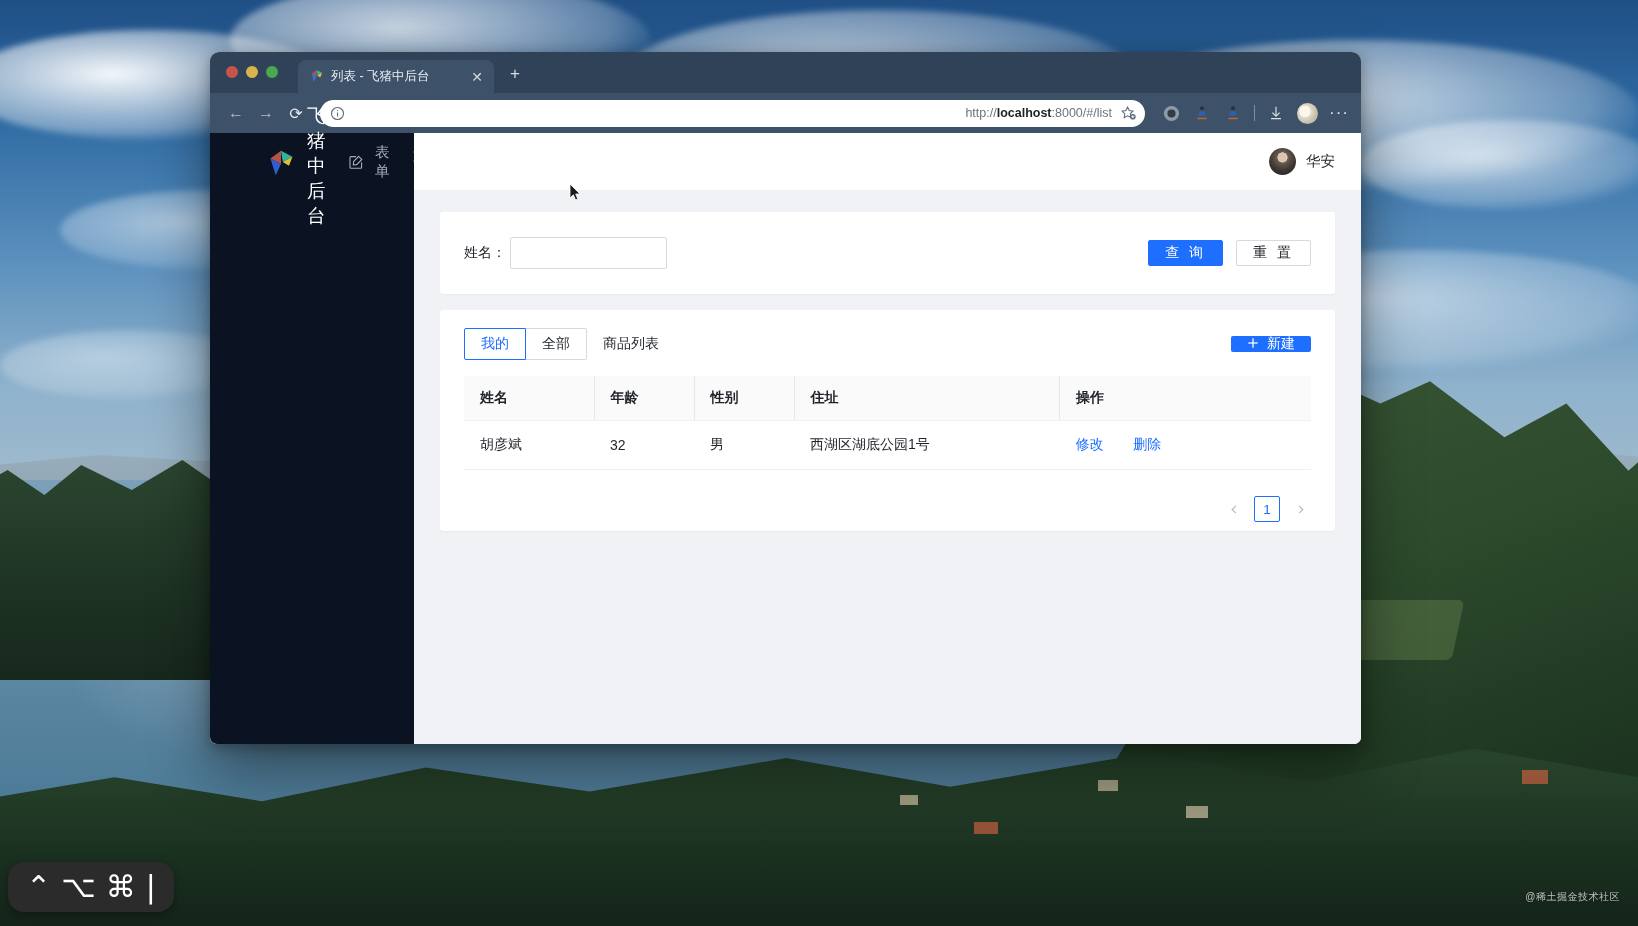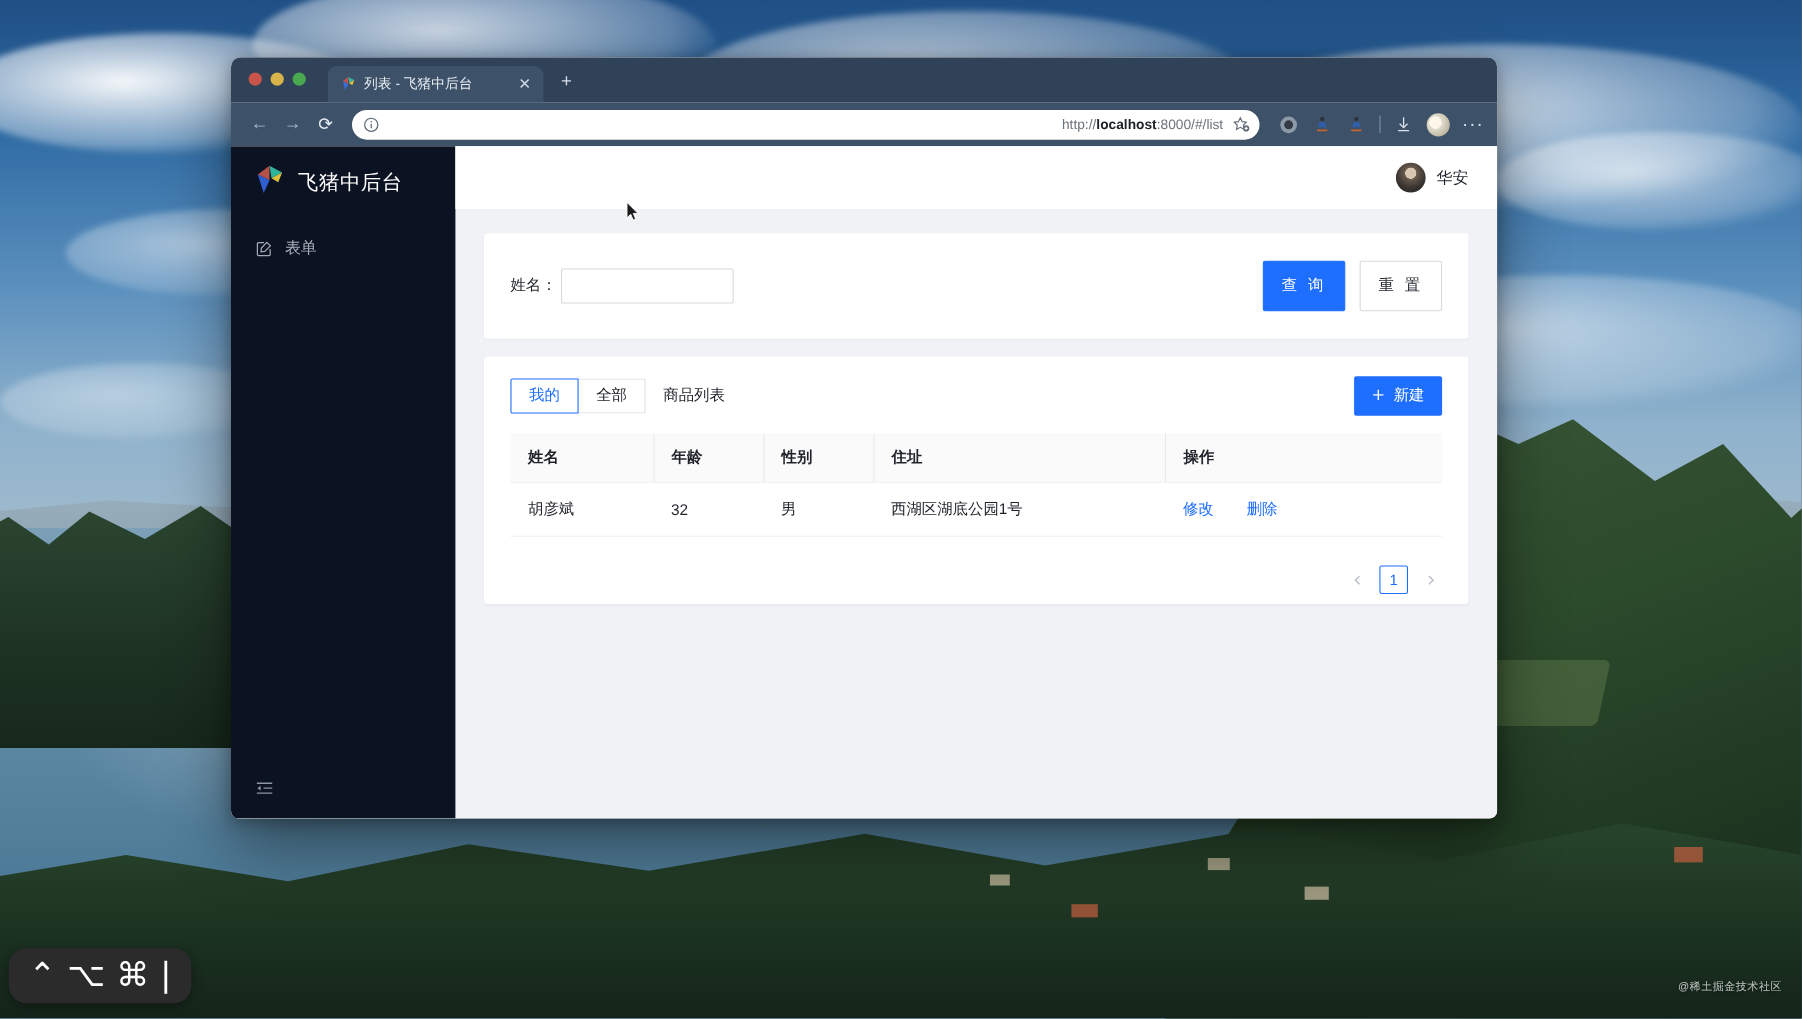--- a/index.html
+++ b/index.html
@@ -131,21 +131,21 @@
   .star { width:17px; height:17px; color:#5f6b78; flex:none; }
   .tb-icons { display:flex; align-items:center; gap:11px; padding-left:4px; }
   .tb-ic { width:20px; height:20px; display:flex; align-items:center; justify-content:center; color:#dbe3ea; }
   .tb-sep { width:1px; height:16px; background:#7d8fa3; }
   .tb-avatar { width:21px; height:21px; border-radius:50%;
                background:radial-gradient(circle at 38% 40%, #fdf7ea 0 30%, #e0ddd0 32%, #c9c2ae 60%, #a89f87 100%); }
   .tb-more { color:#dbe3ea; font-size:17px; letter-spacing:1px; line-height:10px; }
 
   
   .app { display:flex; height:611px; background:#f0f2f5; }
-  .sidebar { width:204px; background:#0b1221; display:flex; flex-direction:column; flex:none; }
+  .sidebar { width:204px; background:#0b1221; display:flex; flex:none;padding-left:36px; }
   .brand { height:64px; display:flex; align-items:center; gap:11px; padding-left:20px; }
   .brand-name { color:#fff; font-size:18.5px; letter-spacing:.5px; }
   .menu { padding-top:6px; flex:1; }
   .menu-item {
     height:45px; display:flex; align-items:center; gap:11px; padding-left:22px;
     color:#a6adb8; font-size:14.5px;
   }
   .menu-item.active { background:#1e6eff; color:#fff; }
   .menu-icon { width:16px; height:16px; flex:none; }
   .collapse { height:50px; display:flex; align-items:center; padding-left:22px; }
@@ -162,38 +162,38 @@
   .card { background:#fff; border-radius:3px; box-shadow:0 1px 2px rgba(0,0,0,.04); }
 
   .filter-card { padding:25px 24px; display:flex; align-items:center; }
   .field { display:flex; align-items:center; margin-right:40px; }
   .field-label { font-size:14px; color:#1f2329; white-space:nowrap; margin-right:4px; }
   .field-input {
     width:157px; height:32px; border:1px solid #d9d9d9; border-radius:2px;
     background:#fff; font-size:14px; padding:0 10px; color:#1f2329; outline:none;
   }
   .filter-actions { margin-left:auto; display:flex; gap:13px; }
-  .btn { height:46px; border-radius:2px; font-size:14px; padding:0 16px; cursor:pointer;
+  .btn { height:26px; border-radius:2px; font-size:14px; padding:0 16px; cursor:pointer;
          display:flex; align-items:center; justify-content:center; letter-spacing:3px; }
   .btn-primary { background:#1e6eff; color:#fff; border:1px solid #1e6eff; }
   .btn-default { background:#fff; color:#1f2329; border:1px solid #d9d9d9; }
 
   .table-card { margin-top:16px; padding:18px 24px 9px; }
   .table-head { display:flex; align-items:center; }
   .seg { display:flex; }
   .seg-btn {
     height:32px; padding:0 16px; display:flex; align-items:center; justify-content:center;
     border:1px solid #d9d9d9; font-size:14px; color:#1f2329; background:#fff; cursor:pointer;
   }
   .seg-btn:first-child { border-radius:2px 0 0 2px; }
   .seg-btn:last-child { border-radius:0 2px 2px 0; border-left:none; }
   .seg-btn.active { border-color:#1e6eff; color:#1e6eff; z-index:1; }
   .seg-plain { height:32px; display:flex; align-items:center; padding:0 16px; font-size:14px; color:#1f2329; cursor:pointer; }
   .new-btn {
-    margin-left:auto; height:36px; background:#1e6eff; color:#fff; border-radius:2px;
+    margin-left:auto; height:16px; background:#1e6eff; color:#fff; border-radius:2px;
     display:flex; align-items:center; gap:8px; padding:0 16px; font-size:14px; cursor:pointer;
   }
 
   table { width:100%; border-collapse:collapse; margin-top:16px; }
   thead th {
     background:#fafafa; text-align:left; font-size:14px; font-weight:700; color:#1f2329;
     padding:13px 16px; border-bottom:1px solid #f0f0f0; white-space:nowrap;
   }
   thead th + th { border-left:1px solid #e8e8e8; }
   tbody td { font-size:14px; color:#1f2329; padding:15px 16px; border-bottom:1px solid #f0f0f0; }

